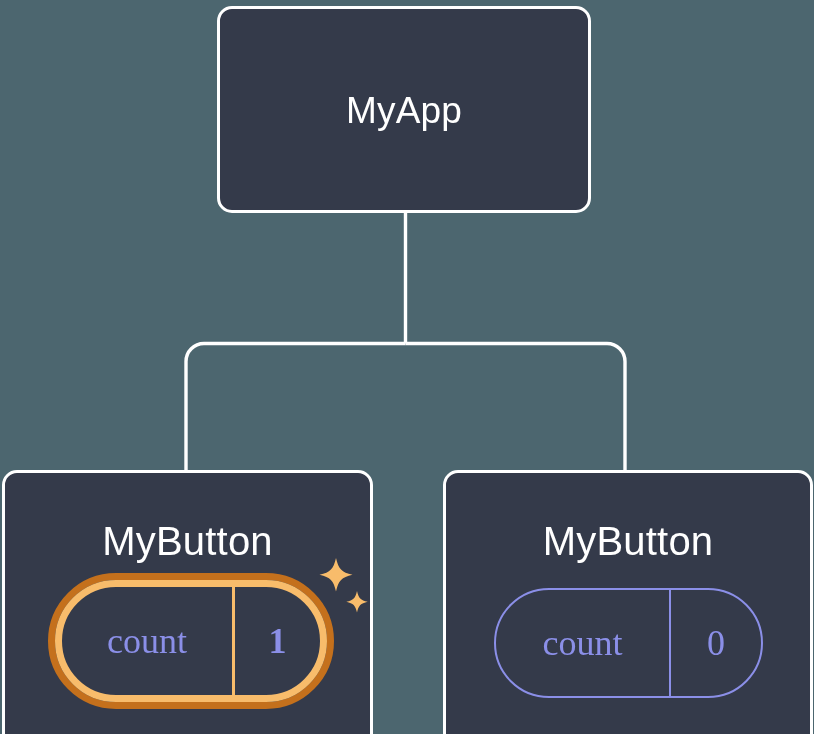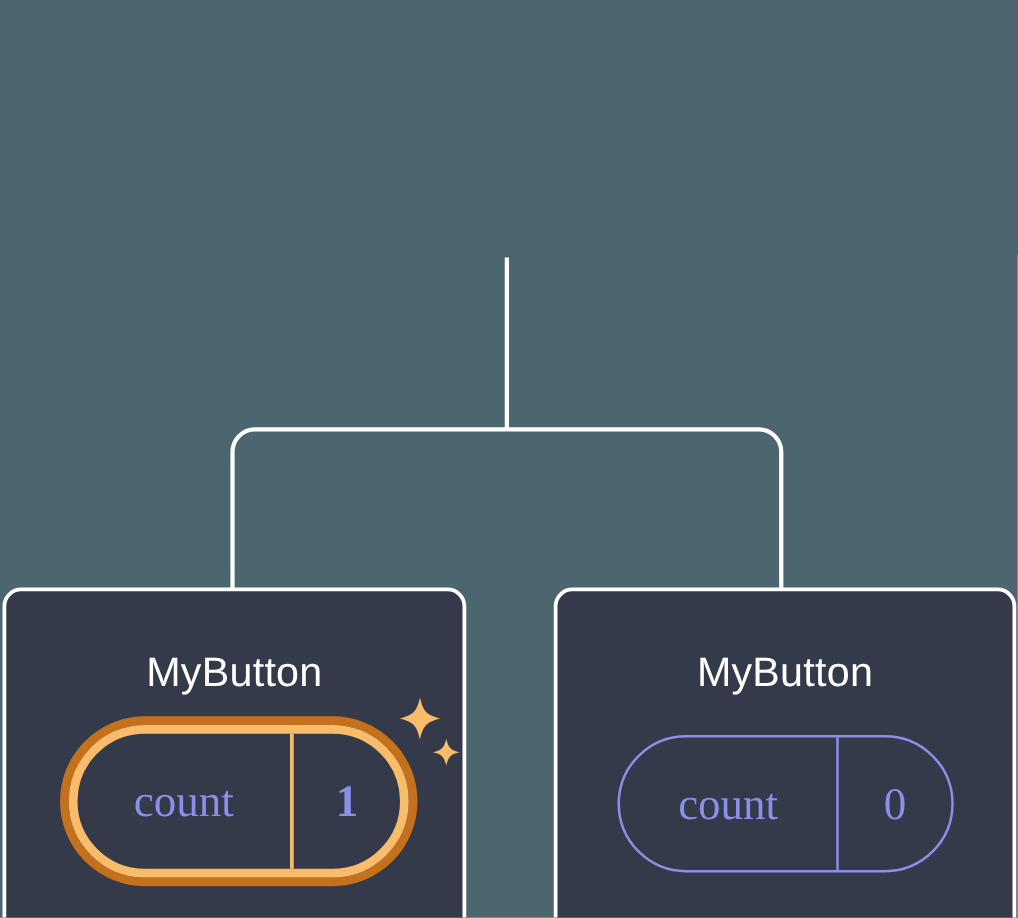--- a/index.html
+++ b/index.html
@@ -69,21 +69,21 @@
     letter-spacing: 0.2px;
     white-space: nowrap;
   }
   .node-root .node-title {
     top: 81px;
     font-size: 37px;
   }
   .node-child-left .node-title,
   .node-child-right .node-title {
     top: 46px;
-    font-size: 33px;
+    font-size: 40px;
   }
 
   
   .state-pill {
     position: absolute;
     box-sizing: border-box;
     display: flex;
     align-items: stretch;
     font-family: Liberation Serif, serif;
   }
@@ -169,20 +169,23 @@
 <body>
 
 <div id="canvas">
 
   <svg id="connectors" viewBox="0 0 814 734" width="814" height="734" fill="none" xmlns="http://www.w3.org/2000/svg">
     <path d="M405.5 206 L405.5 343.5" stroke="#ffffff" stroke-width="3.4" stroke-linecap="butt"></path>
     <path d="M405.5 343.5 L204 343.5 A18 18 0 0 0 186 361.5 L186 476" stroke="#ffffff" stroke-width="3.4" stroke-linecap="butt"></path>
     <path d="M405.5 343.5 L607 343.5 A18 18 0 0 1 625 361.5 L625 476" stroke="#ffffff" stroke-width="3.4" stroke-linecap="butt"></path>
   </svg>
 
+  <div class="node-card node-root">
+    <div class="node-title">MyApp</div>
+  </div>
 
   <div class="node-card node-child-left">
     <div class="node-title">MyButton</div>
 
     <div class="state-pill pill-highlight">
       <div class="pill-highlight-inner">
         <div class="pill-key">count</div>
         <div class="pill-val">1</div>
       </div>
     </div>

